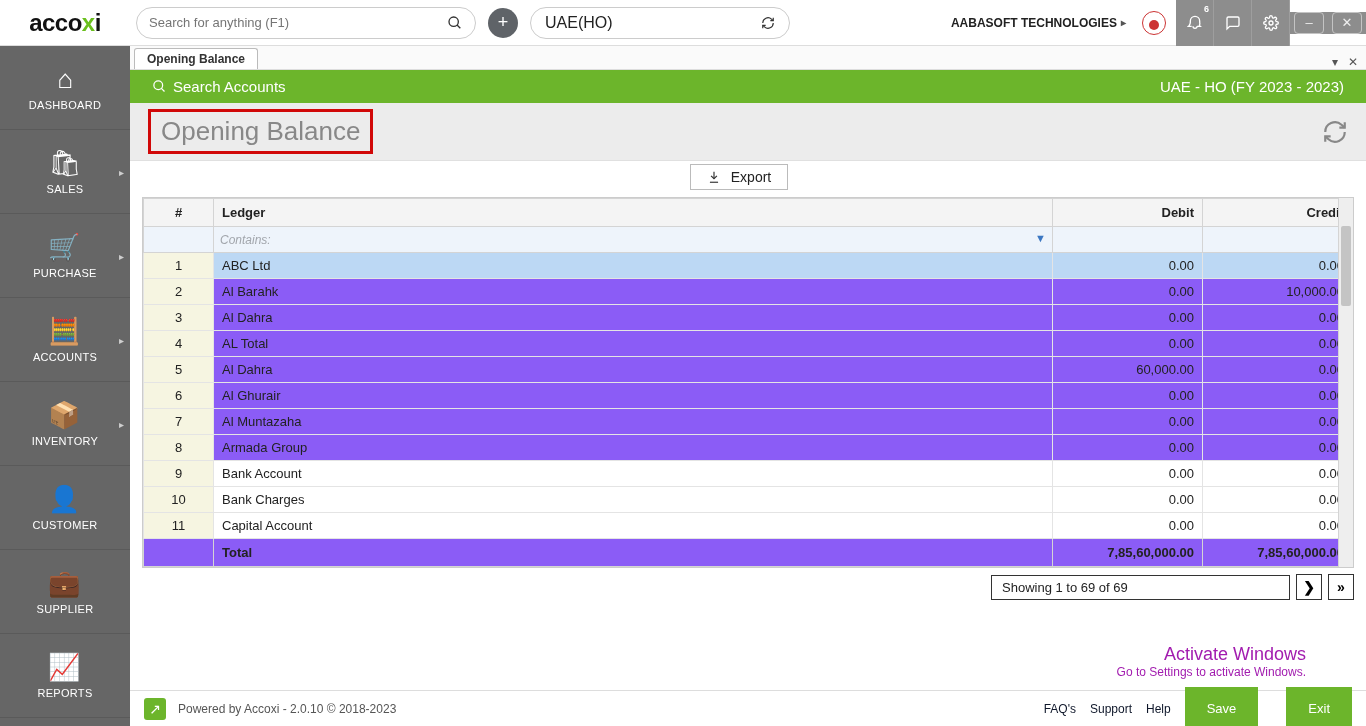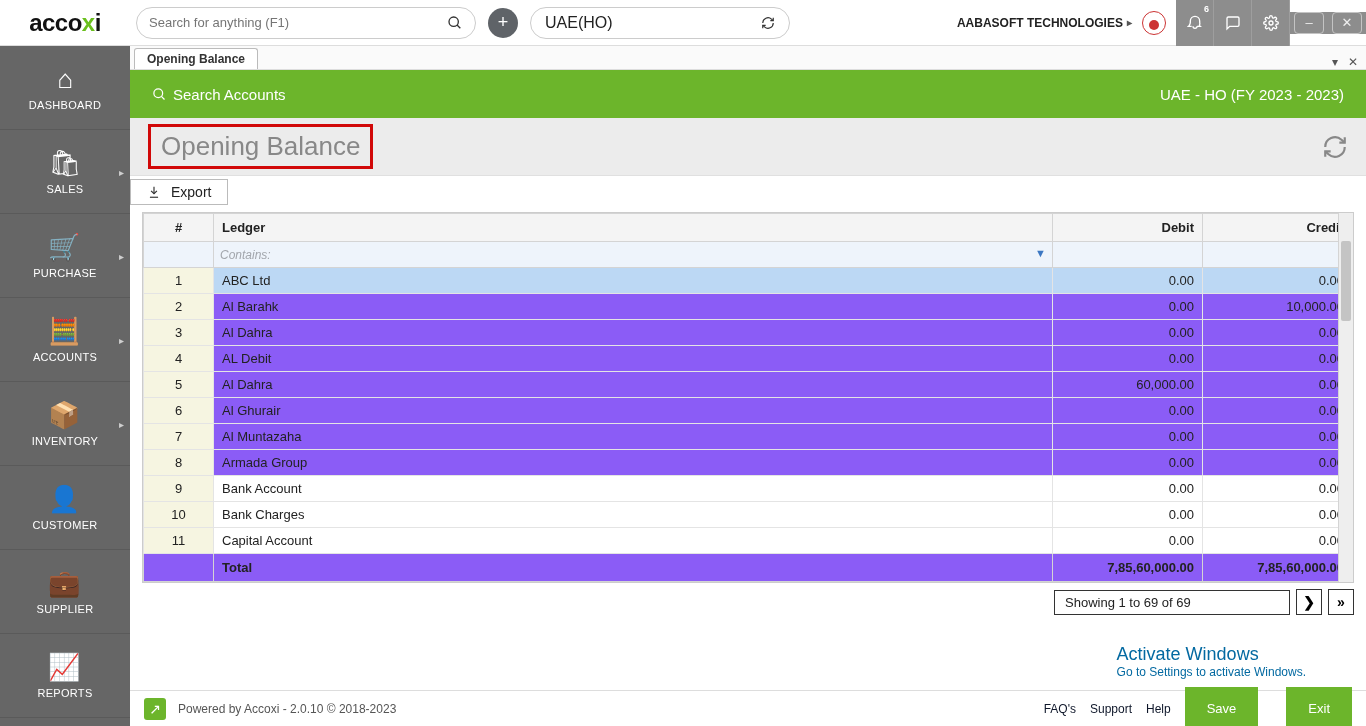--- a/index.html
+++ b/index.html
@@ -8,21 +8,21 @@
 
 .titlebar { height: 46px; display: flex; align-items: center; background: #fff; border-bottom: 1px solid #ddd; }
 .logo { width: 130px; height: 46px; display: flex; align-items: center; justify-content: center; font-weight: 700; font-size: 24px; color: #111; letter-spacing: -0.5px; }
 .logo .x { color: #6abf1d; }
 .search { flex: 0 0 340px; margin-left: 6px; display: flex; align-items: center; border: 1px solid #ccc; border-radius: 22px; height: 32px; padding: 0 12px; }
 .search input { border: 0; outline: 0; flex: 1; font-size: 13px; color: #666; background: transparent; }
 .search .mag { color: #444; }
 .plus-btn { width: 30px; height: 30px; background: #5f6368; border-radius: 50%; display: flex; align-items: center; justify-content: center; color: #fff; font-size: 18px; margin: 0 12px; }
 .branch { flex: 0 0 260px; display: flex; align-items: center; border: 1px solid #ccc; border-radius: 22px; height: 32px; padding: 0 14px; font-size: 16px; color: #222; justify-content: space-between; gap: 48px; }
 .spacer { flex: 1; }
-.company { font-size: 12px; color: #222; margin-right: 0; font-weight: 600; display: flex; align-items: center; }
+.company { font-size: 12px; color: #222; margin-right: 6px; font-weight: 600; display: flex; align-items: center; }
 .company .caret { margin-left: 4px; font-size: 10px; color: #555; }
 .hotdot { width: 24px; height: 24px; border-radius: 50%; border: 1px solid #c33; display: flex; align-items: center; justify-content: center; margin: 0 10px; color: #c33; font-size: 14px; position: relative; }
 .hotdot::after { content: ""; width: 10px; height: 10px; background: #c33; border-radius: 50%; position: absolute; bottom: 4px; }
 .tray { display: flex; align-items: stretch; background: #8d8d8d; height: 46px; }
 .tray .tbtn { width: 38px; display: flex; align-items: center; justify-content: center; color: #fff; border-right: 1px solid rgba(255,255,255,0.15); position: relative; font-size: 14px; }
 .tray .tbtn .badge { position: absolute; top: 4px; right: 4px; background: transparent; color: #fff; font-size: 9px; font-weight: 600; }
 .winbtns { display: flex; align-items: center; background: #8d8d8d; }
 .winbtns .wb { width: 30px; height: 22px; border: 1px solid #c4c4c4; border-radius: 4px; margin: 0 4px; display: flex; align-items: center; justify-content: center; color: #eee; font-size: 13px; }
 
 
@@ -32,29 +32,29 @@
 .sbitem .ic { font-size: 26px; margin-bottom: 4px; }
 .sbitem .lbl { font-size: 11px; letter-spacing: .3px; }
 .sbitem .chev { position: absolute; right: 6px; top: 50%; transform: translateY(-50%); color: #cfcfcf; font-size: 10px; }
 
 
 .main { flex: 1; display: flex; flex-direction: column; background: #fff; position: relative; }
 .tabbar { height: 24px; border-bottom: 1px solid #ddd; display: flex; align-items: flex-end; padding-left: 4px; background: #fafafa; }
 .tab { border: 1px solid #bbb; border-bottom: 0; padding: 3px 12px; font-size: 12px; background: #fff; border-radius: 3px 3px 0 0; font-weight: 600; color: #333; }
 .tabbar .tabtools { margin-left: auto; padding-right: 8px; color: #555; font-size: 12px; display: flex; gap: 10px; }
 
-.greenbar { height: 48px; background: #6cb52b; color: #fff; display: flex; align-items: center; padding: 0 22px; font-size: 15px; justify-content: space-between; }
+.greenbar { height: 33px; background: #6cb52b; color: #fff; display: flex; align-items: center; padding: 0 22px; font-size: 15px; justify-content: space-between; }
 .greenbar .searchacc { display: flex; align-items: center; gap: 6px; }
 .greenbar .fy { font-size: 15px; }
 
 .heading-row { height: 58px; display: flex; align-items: center; padding: 0 18px; background: #ececec; border-bottom: 1px solid #e0e0e0; }
 .heading-box { border: 3px solid #d10808; padding: 4px 10px; font-size: 26px; color: #888; }
 .refresh-ic { margin-left: auto; color: #888; font-size: 22px; }
 
-.export-row { height: 30px; display: flex; justify-content: flex-start; align-items: center; padding: 2px 18px 0 0; }
+.export-row { height: 30px; display: flex; justify-content: center; align-items: center; padding: 2px 18px 0 0; }
 .export-btn { border: 1px solid #bbb; padding: 4px 16px; font-size: 14px; color: #222; background: #fff; display: flex; align-items: center; gap: 10px; }
 
 .tablewrap { margin: 6px 12px 0 12px; border: 1px solid #ccc; position: relative; }
 .grid { width: 100%; border-collapse: collapse; font-size: 13px; }
 .grid th { background: #f4f4f4; border: 1px solid #d4d4d4; padding: 6px 8px; font-weight: 700; color: #222; }
 .grid th.num { width: 70px; text-align: center; }
 .grid th.ledger { text-align: left; }
 .grid th.amt { width: 150px; text-align: right; }
 .grid .filter-row td { background: #eef4fb; border: 1px solid #d4d4d4; height: 26px; padding: 0 6px; color: #a2a6ac; font-style: italic; font-size: 12px; position: relative; }
 .grid tbody td { border: 1px solid #e4e4e4; padding: 5px 8px; color: #222; }
@@ -62,24 +62,24 @@
 .grid tbody tr.sel td { background: #bcd8f4; }
 .grid tbody td.num { text-align: center; background: #f6f5e1 !important; }
 .grid tbody td.amt { text-align: right; }
 .grid tfoot td { background: #8b5cf6; border: 1px solid #d4d4d4; padding: 6px 8px; font-weight: 700; color: #222; }
 .grid tfoot td.amt { text-align: right; }
 .filter-funnel { position: absolute; right: 6px; top: 5px; color: #3b77c2; font-size: 11px; font-style: normal; }
 .vscroll { position: absolute; right: 0; top: 0; bottom: 0; width: 15px; background: #eee; border-left: 1px solid #d4d4d4; }
 .vscroll .thumb { position: absolute; left: 2px; right: 2px; top: 28px; height: 80px; background: #c4c4c4; border-radius: 2px; }
 
 .pager-row { display: flex; justify-content: flex-end; align-items: center; padding: 6px 12px 0 0; gap: 6px; }
-.pager-info { border: 1px solid #333; padding: 4px 10px; font-size: 13px; color: #222; width: 236px; }
+.pager-info { border: 1px solid #333; padding: 4px 10px; font-size: 13px; color: #222; width: 299px; }
 .pager-btn { border: 1px solid #333; width: 26px; height: 26px; display: flex; align-items: center; justify-content: center; font-weight: 700; font-size: 14px; }
 
-.watermark { position: absolute; right: 60px; bottom: 46px; text-align: left; color: #0369a1; font-size: 18px; pointer-events: none; line-height: 1.25; margin-left: 30px; }
+.watermark { position: absolute; right: 60px; bottom: 46px; text-align: right; color: #a21caf; font-size: 18px; pointer-events: none; line-height: 1.25; margin-left: 30px; }
 .watermark .sub { font-size: 12px; }
 
 .footer { position: absolute; left: 0; right: 0; bottom: 0; height: 36px; border-top: 1px solid #ddd; display: flex; align-items: center; padding: 0 14px; background: #fff; font-size: 12px; color: #555; }
 .footer .flogo { width: 22px; height: 22px; background: #6cb52b; color: #fff; display: flex; align-items: center; justify-content: center; border-radius: 3px; margin-right: 12px; font-size: 14px; }
 .footer .links { margin-left: auto; display: flex; gap: 14px; color: #0f172a; }
 .footer .btn { padding: 14px 22px; color: #fff; font-size: 13px; margin-left: 14px; }
 .footer .save { background: #6cb52b; }
 .footer .exit { background: #6cb52b; margin-left: 28px; }
 
 svg { display: block; }
@@ -265,21 +265,21 @@
               <td class="amt">10,000.00</td>
             </tr>
             <tr class="evenhl">
               <td class="num">3</td>
               <td>Al Dahra</td>
               <td class="amt">0.00</td>
               <td class="amt">0.00</td>
             </tr>
             <tr class="evenhl">
               <td class="num">4</td>
-              <td>AL Debit</td>
+              <td>AL Total</td>
               <td class="amt">0.00</td>
               <td class="amt">0.00</td>
             </tr>
             <tr class="evenhl">
               <td class="num">5</td>
               <td>Al Dahra</td>
               <td class="amt">60,000.00</td>
               <td class="amt">0.00</td>
             </tr>
             <tr class="evenhl">

